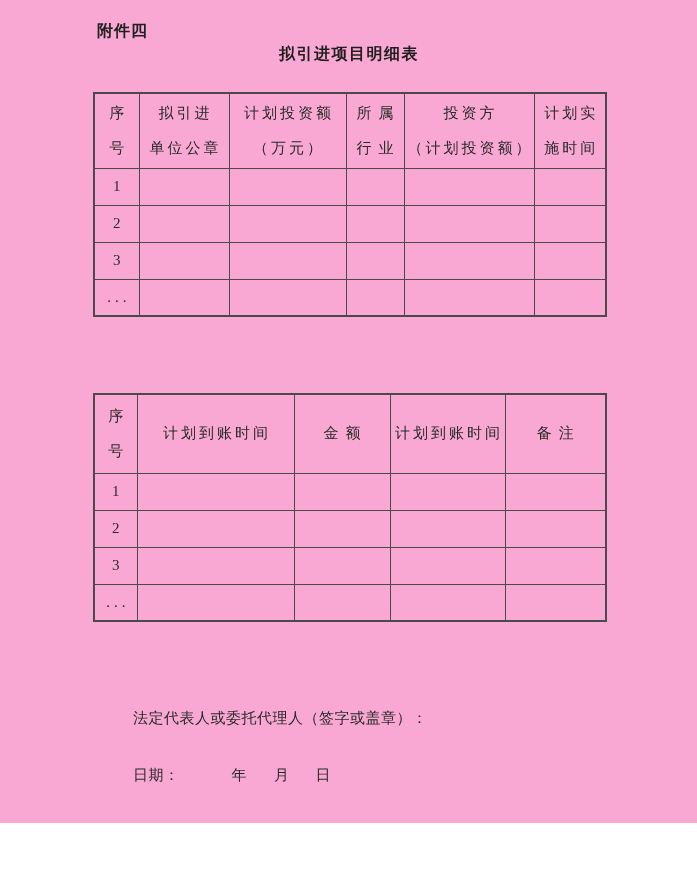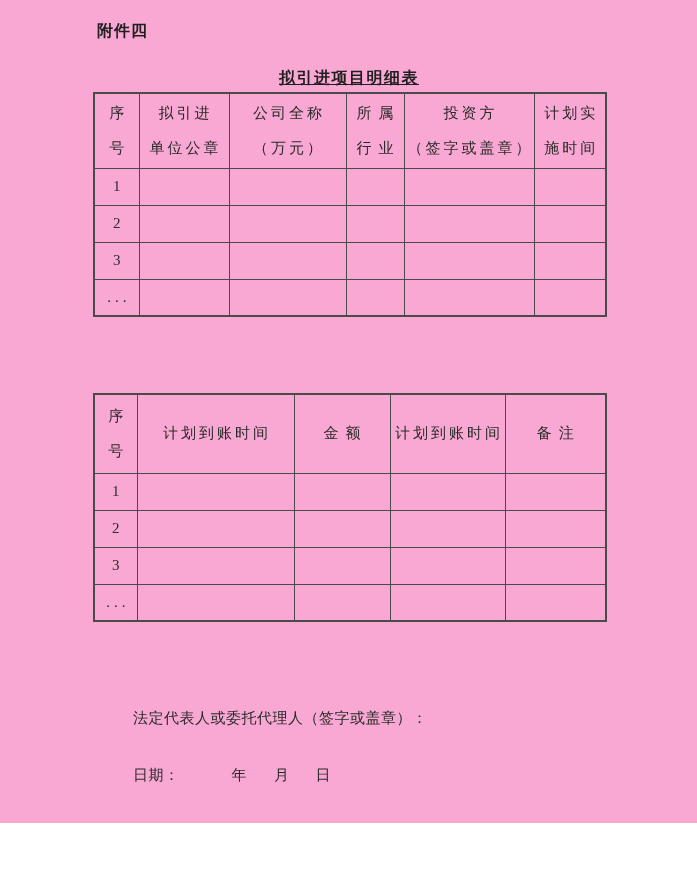--- a/index.html
+++ b/index.html
@@ -9,21 +9,21 @@
     overflow:hidden;
   }
   .attachment-label {
     position:absolute; left:97px; top:21px;
     font-size:16px; font-weight:bold; letter-spacing:1px;
   }
   .tbl-title {
     position:absolute; left:93px; width:512px; text-align:center;
     font-size:16px; font-weight:bold; letter-spacing:1.5px;
   }
-  #title1 { top:68px;text-decoration:underline; }
+  #title1 { top:44px; }
   #title2 { top:364px; }
   table.grid {
     position:absolute; left:93px; border-collapse:collapse; table-layout:fixed;
     border:2px solid #4a4a4a;
   }
   #table1 { top:92px; }
   #table2 { top:393px; }
   .grid th, .grid td {
     border:1px solid #4a4a4a; padding:0;
     text-align:center; vertical-align:middle;
@@ -72,30 +72,30 @@
       <tr class="hdr1">
         <th>
           <div class="hl">序</div>
           <div class="hl">号</div>
         </th>
         <th>
           <div class="hl">拟引进</div>
           <div class="hl">单位公章</div>
         </th>
         <th>
-          <div class="hl">公司全称</div>
+          <div class="hl">计划投资额</div>
           <div class="hl">（万元）</div>
         </th>
         <th>
           <div class="hl ls-wide">所属</div>
           <div class="hl ls-wide">行业</div>
         </th>
         <th>
           <div class="hl">投资方</div>
-          <div class="hl">（签字或盖章）</div>
+          <div class="hl">（计划投资额）</div>
         </th>
         <th>
           <div class="hl">计划实</div>
           <div class="hl">施时间</div>
         </th>
       </tr>
       <tr class="row">
         <td class="rowlabel">1</td>
         <td></td>
         <td></td>

